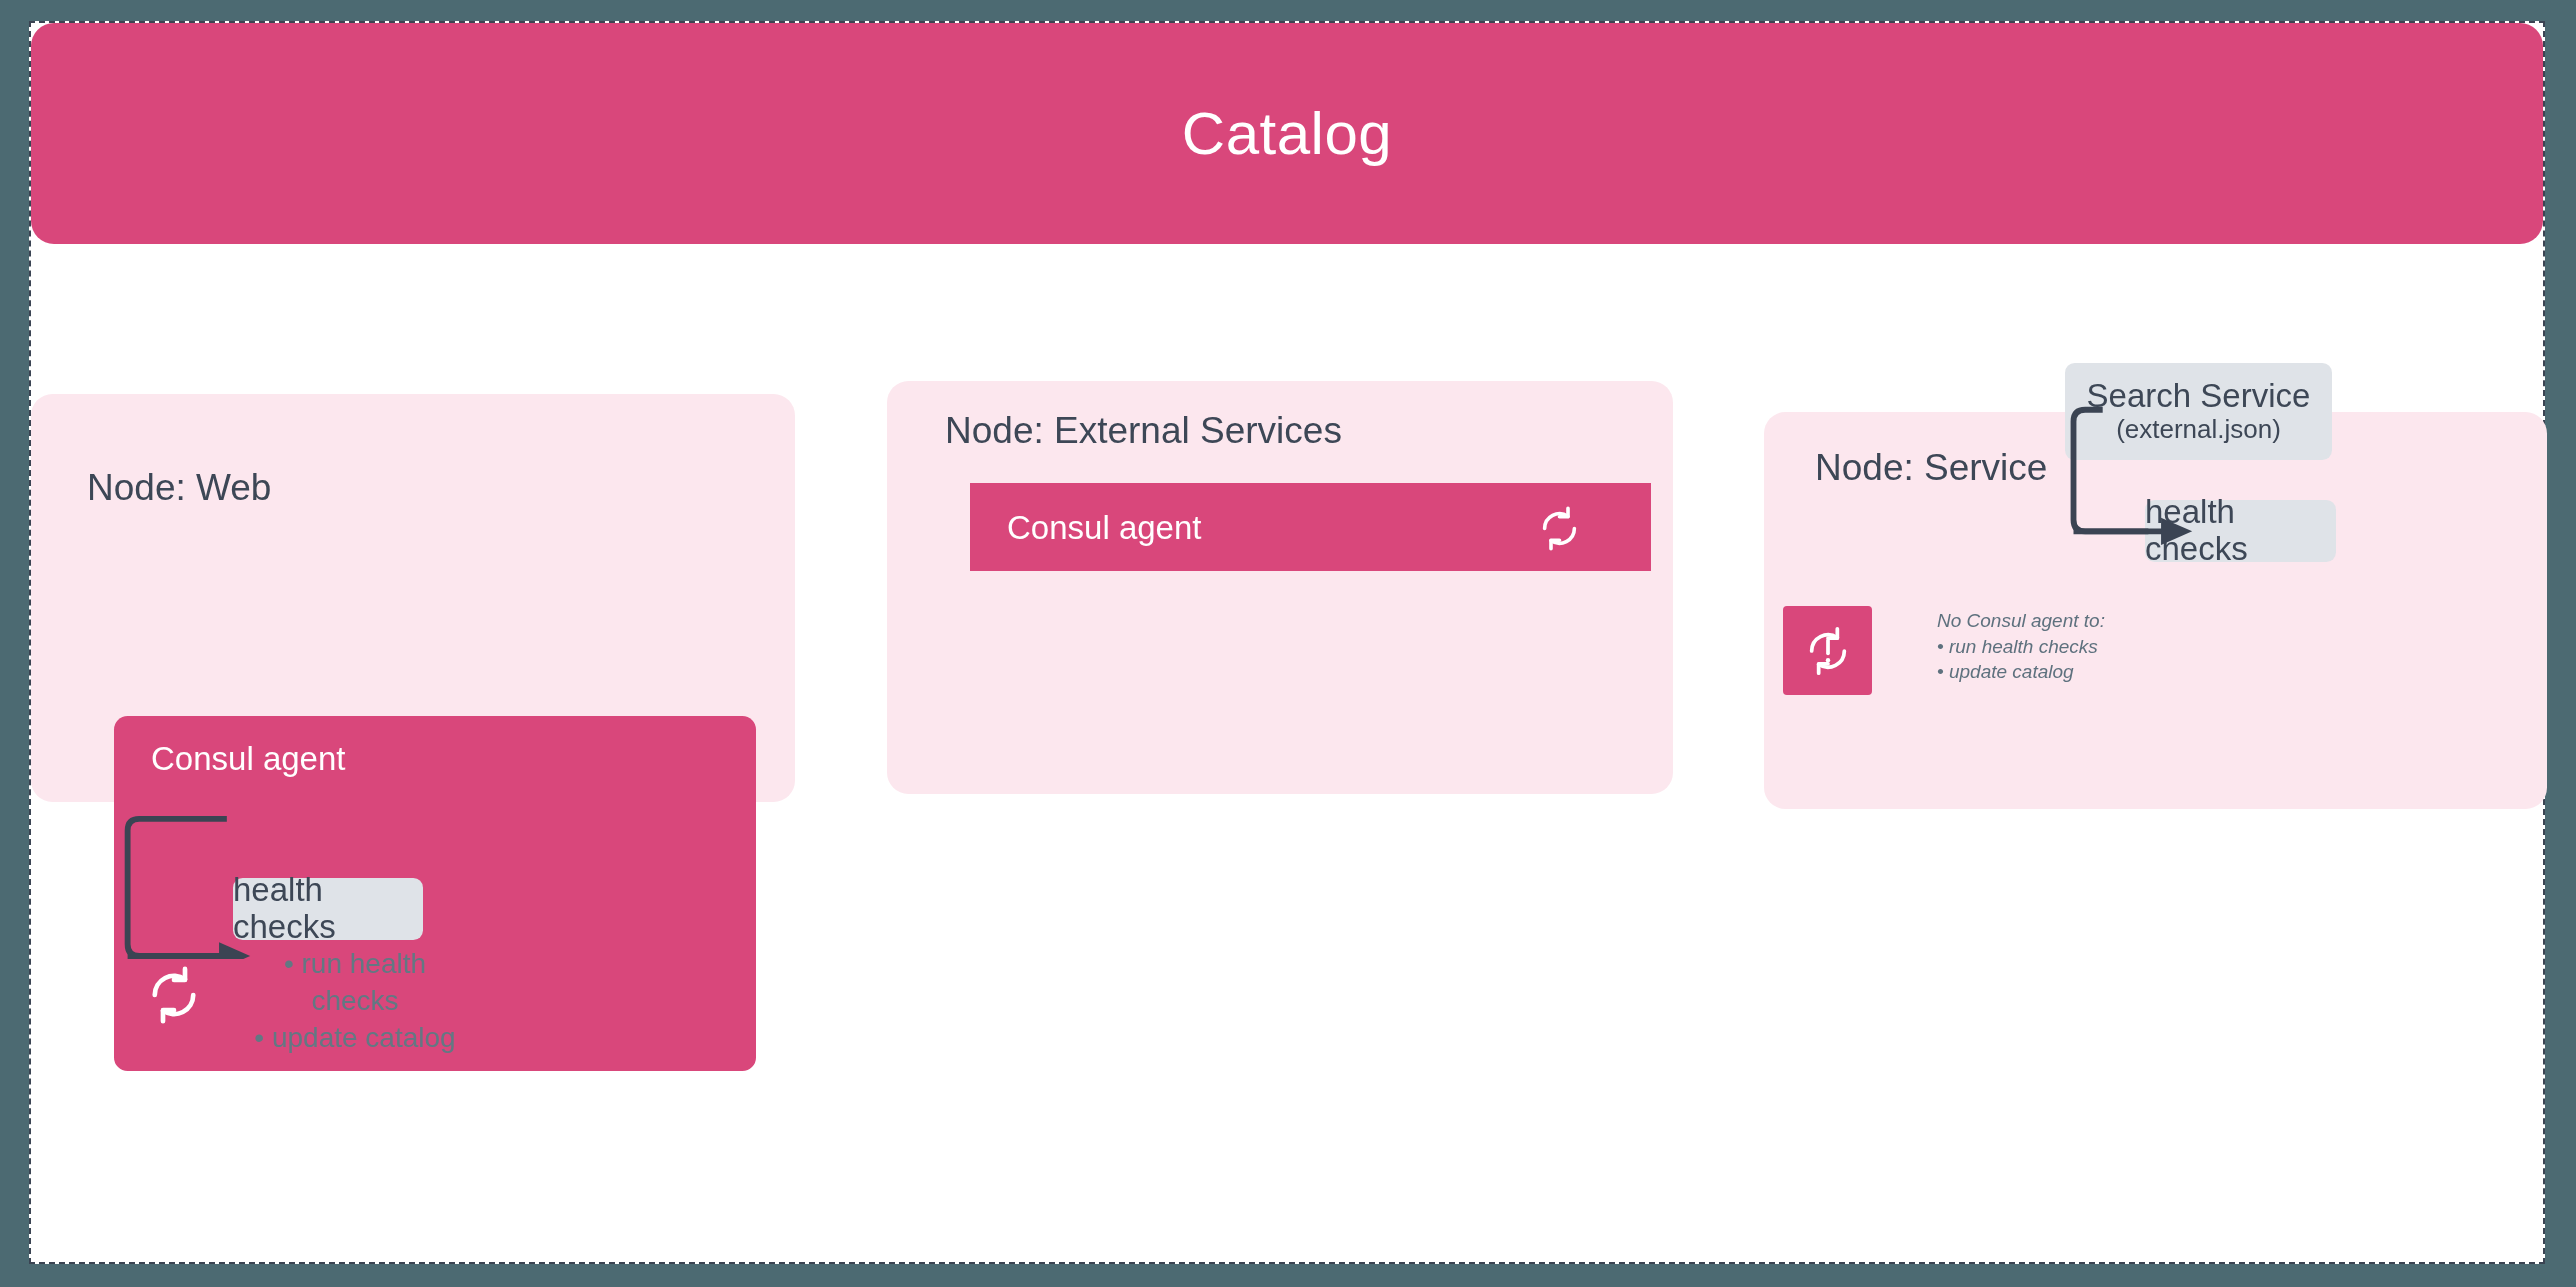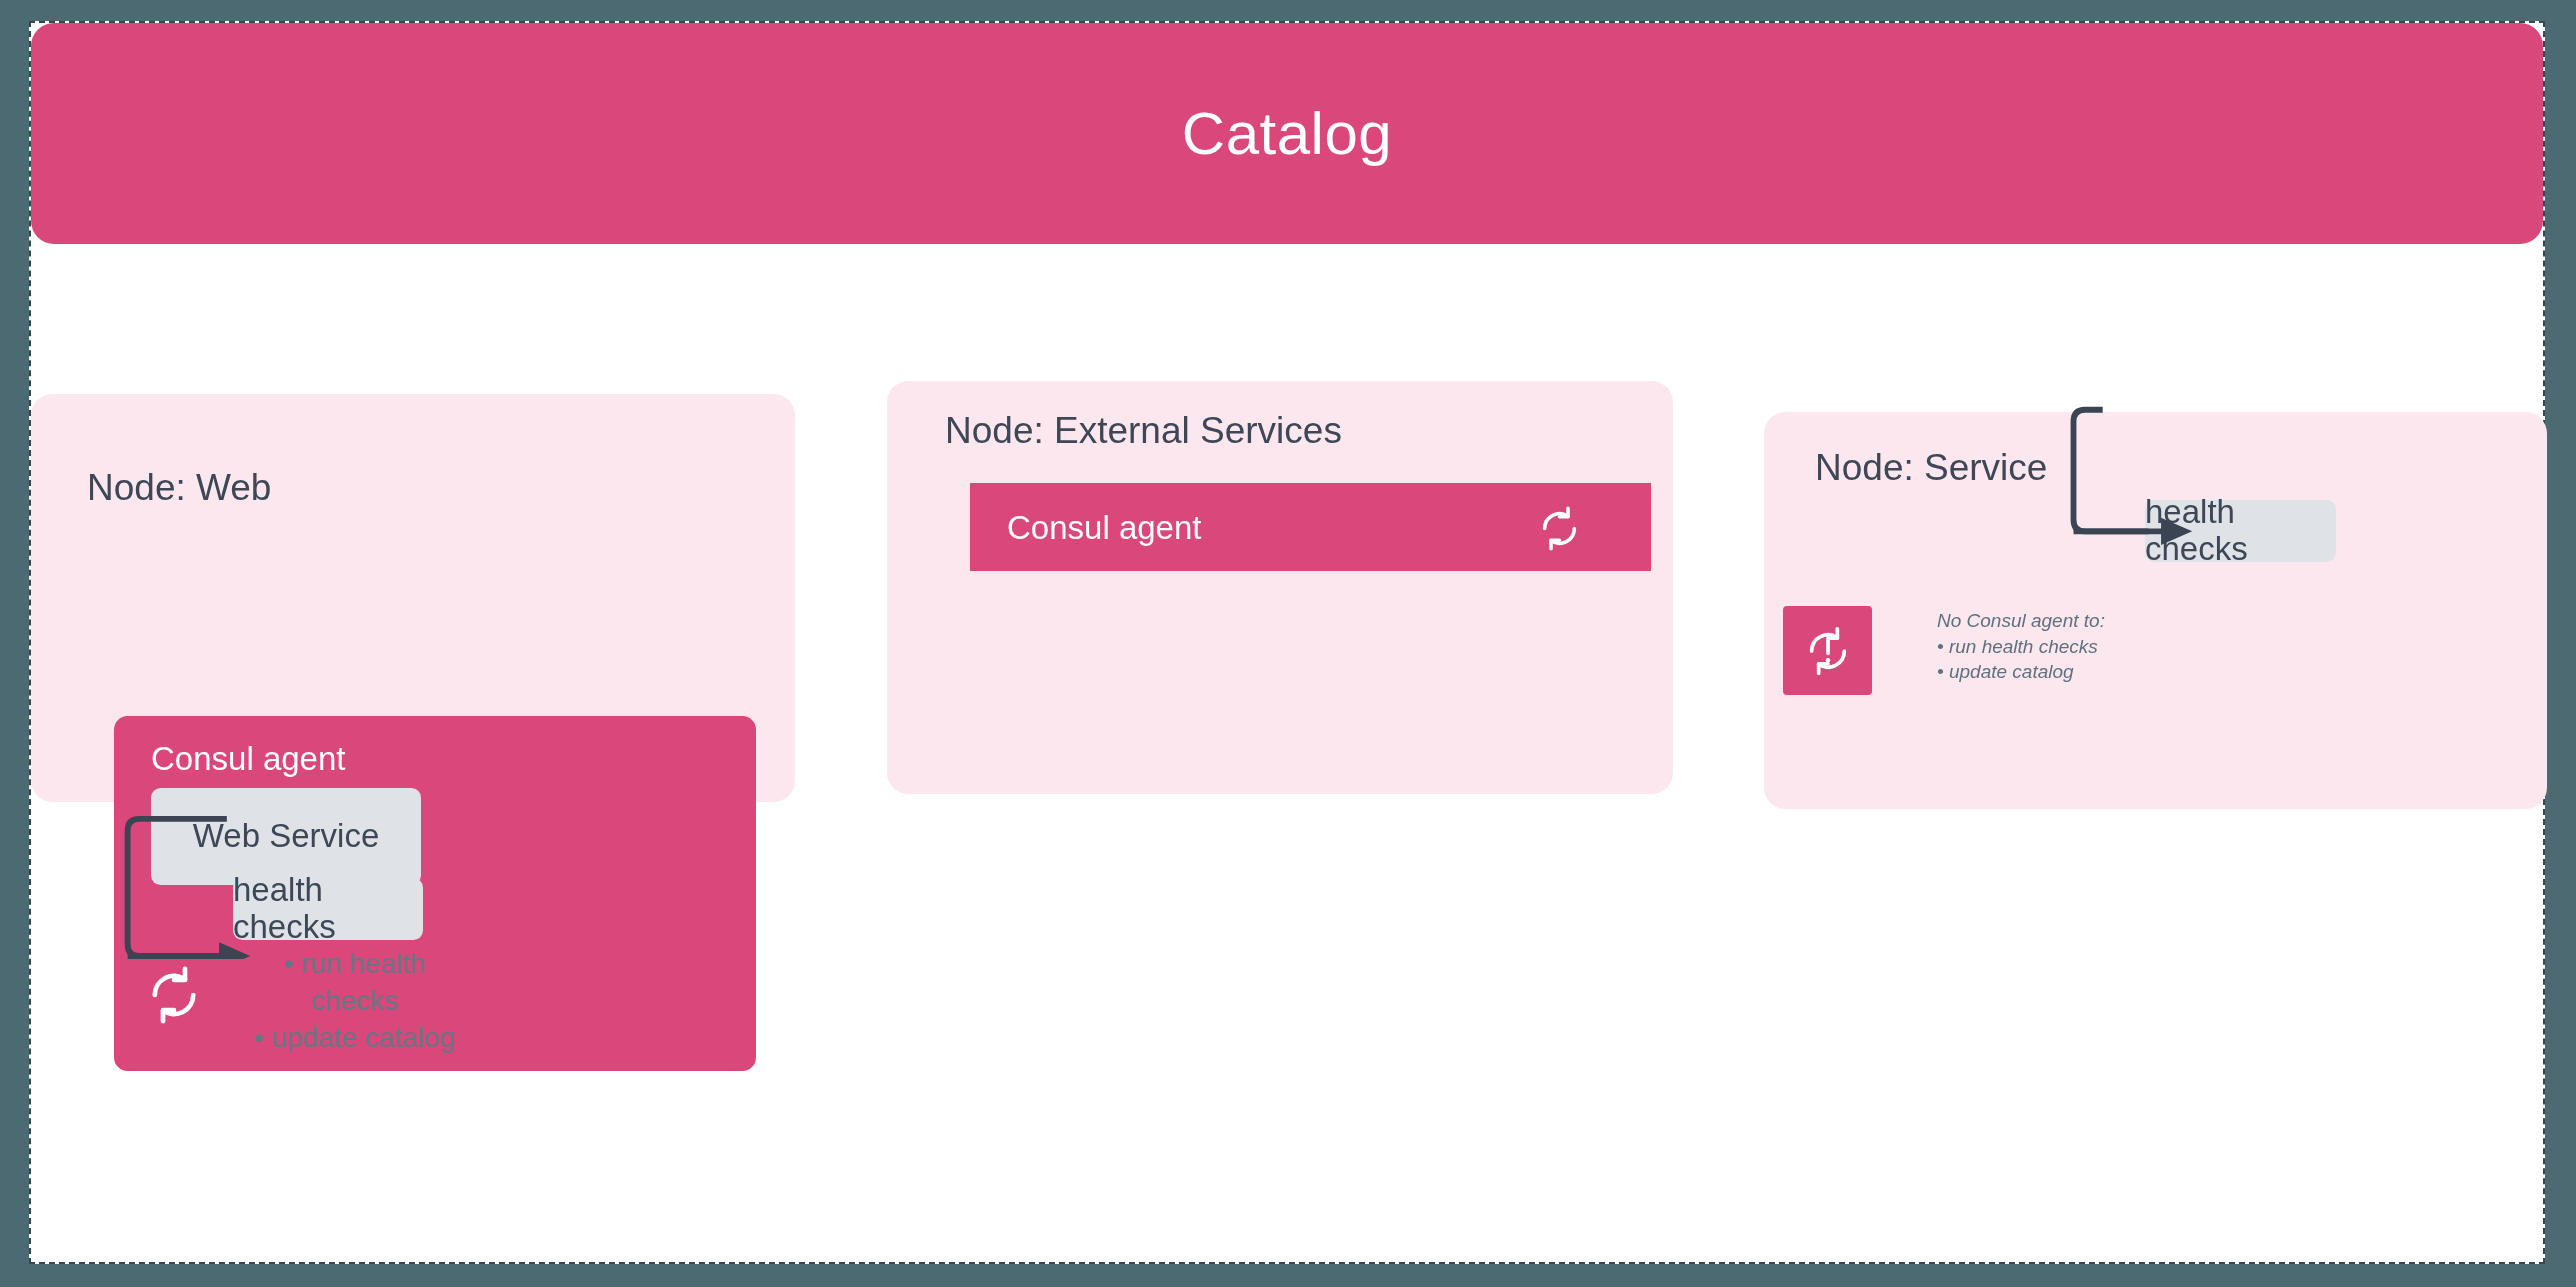--- a/index.html
+++ b/index.html
@@ -123,23 +123,20 @@
   <div class="title-bar">
     <div class="title-text">Catalog</div>
   </div>
 
   <div class="node-panel" id="panel-web">
     <div class="node-label" style="left:56px; top:29px;margin-top:44px;">Node: Web</div>
 
     <div class="agent-box" id="agent-web">
       <div class="agent-label" style="left:37px; top:24px;">Consul agent</div>
 
-      <div class="svc-box" style="left:37px; top:72px; width:270px; height:97px;">
-        <span class="svc-main">Web Service</span>
-      </div>
 
       <div class="svc-box" style="left:119px; top:162px; width:190px; height:62px;">
         <span class="svc-main">health checks</span>
       </div>
 
       <svg class="icon-sync" style="left:0px; top:58px;" width="321" height="185" viewBox="0 0 330 190">
         <path d="M116 46 L26 46 Q14 46 14 58 L14 175 Q14 187 26 187 L95 187" fill="none" stroke="#3B4453" stroke-width="6" stroke-linecap="butt"></path>
         <path d="M14 187 L112 187" fill="none" stroke="#3B4453" stroke-width="6"></path>
         <polygon points="108,173 140,187 108,201" fill="#3B4453"></polygon>
       </svg>
@@ -168,20 +165,24 @@
         <path d="M38 24a14 14 0 0 1-22 11.4" fill="none" stroke="#FFFFFF" stroke-width="3.4" stroke-linecap="round"></path>
         <polyline points="32,5 32,13 24,13" fill="none" stroke="#FFFFFF" stroke-width="3.4" stroke-linecap="round" stroke-linejoin="round"></polyline>
         <polyline points="16,43 16,35 24,35" fill="none" stroke="#FFFFFF" stroke-width="3.4" stroke-linecap="round" stroke-linejoin="round"></polyline>
       </svg>
     </div>
   </div>
 
   <div class="node-panel" id="panel-google">
     <div class="node-label" style="left:51px; top:35px;">Node: Service</div>
 
+    <div class="svc-box" style="left:301px; top:-49px; width:267px; height:97px;">
+      <span class="svc-main">Search Service</span>
+      <span class="svc-sub">(external.json)</span>
+    </div>
 
     <div class="svc-box" style="left:381px; top:88px; width:191px; height:62px;">
       <span class="svc-main">health checks</span>
     </div>
 
     <svg class="icon-sync" style="left:292px; top:-53px;" width="321" height="224" viewBox="0 0 330 230">
       <path d="M48 52 L30 52 Q18 52 18 64 L18 165 Q18 177 30 177 L95 177" fill="none" stroke="#3B4453" stroke-width="6" stroke-linecap="butt"></path>
       <path d="M18 177 L112 177" fill="none" stroke="#3B4453" stroke-width="6"></path>
       <polygon points="108,163 140,177 108,191" fill="#3B4453"></polygon>
     </svg>

